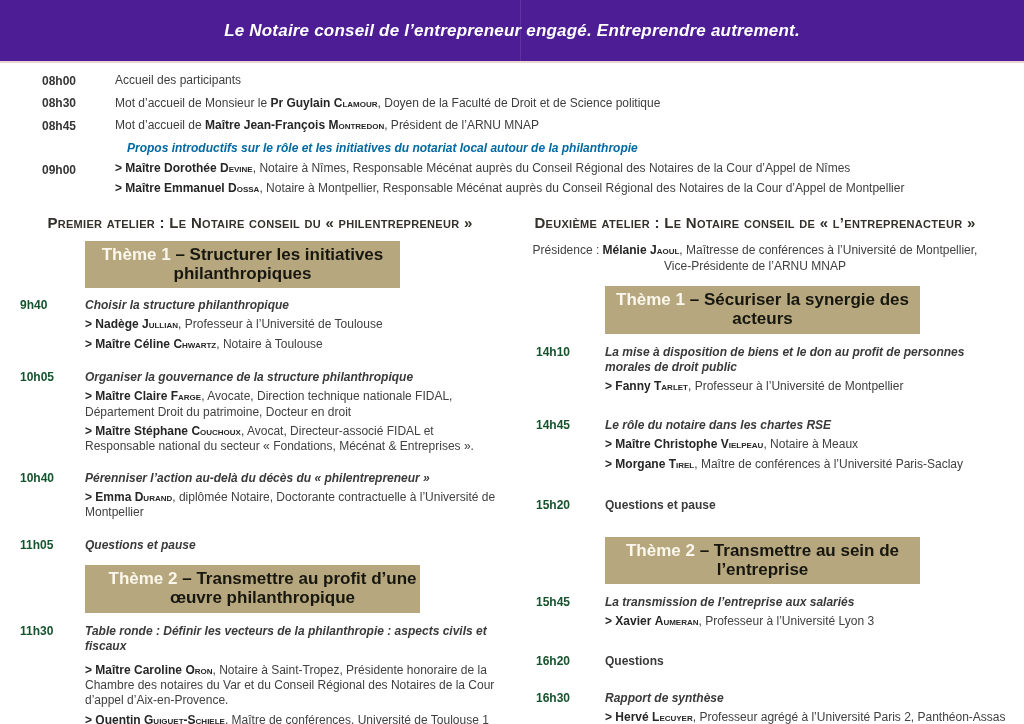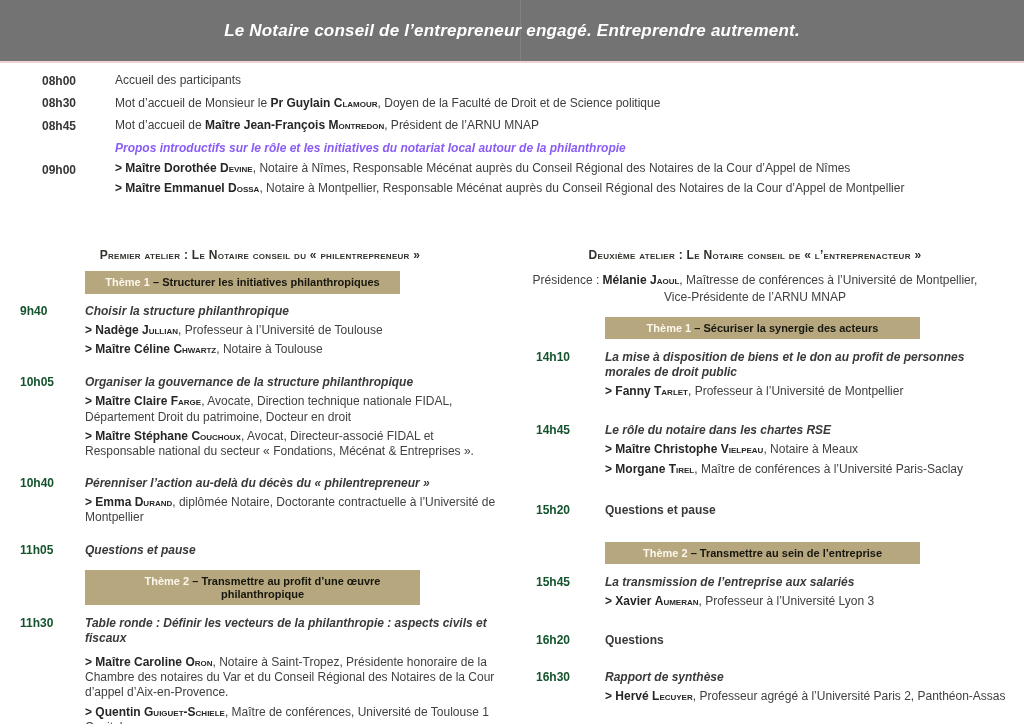--- a/index.html
+++ b/index.html
@@ -1,45 +1,45 @@
 <!DOCTYPE html>
 <html><head>
 <meta charset="utf-8">
 <style>
   html,body{margin:0;padding:0;background:#ffffff;}
   .page{position:relative;width:1024px;height:724px;background:#ffffff;overflow:hidden;
         font-family:"Liberation Sans","DejaVu Sans",sans-serif;font-size:12px;color:#3d3d3d;}
 
   
-  .banner{position:relative;height:61px;background:#737373;border-bottom:2px solid #eed3d3;}
+  .banner{position:relative;height:61px;background:#4c1d95;border-bottom:2px solid #eed3d3;}
   .banner::after{content:'';position:absolute;left:520px;top:0;bottom:0;width:1px;background:rgba(255,255,255,0.10);}
   .banner-title{line-height:61px;text-align:center;color:#ffffff;font-size:17px;
                 font-weight:bold;font-style:italic;letter-spacing:0.2px;}
 
   
   .top{padding-top:10px;}
   .prow{display:flex;align-items:center;margin-bottom:7px;}
   .ptime{width:115px;padding-left:42px;box-sizing:border-box;font-weight:bold;color:#363636;flex:0 0 auto;}
   .pbody{flex:1;padding-right:40px;line-height:1.3;}
-  .intro-title{font-weight:bold;font-style:italic;color:#8b5cf6;margin-bottom:5px;}
+  .intro-title{font-weight:bold;font-style:italic;color:#0369a1;margin-bottom:5px;margin-left:12px;}
   .spk{margin-bottom:4px;line-height:1.28;color:#414141;}
   .b{font-weight:bold;color:#262626;}
   .sc{font-variant:small-caps;}
 
   
   .columns{display:flex;margin-top:14px;}
   .col-left{width:520px;flex:0 0 auto;}
   .col-right{width:504px;flex:0 0 auto;}
-  .atelier{text-align:center;font-weight:bold;font-variant:small-caps;font-size:12px;
-           color:#34312c;letter-spacing:0.3px;line-height:1.2;margin-top:34px;}
+  .atelier{text-align:center;font-weight:bold;font-variant:small-caps;font-size:15px;
+           color:#34312c;letter-spacing:0.3px;line-height:1.2;}
   .col-right .atelier{padding-right:34px;}
   .presid{text-align:center;margin:10px 34px 12px 0;line-height:1.35;color:#414141;}
 
   .theme-bar{width:315px;margin-left:85px;background:#b6a77e;text-align:center;
-             padding:5px 0 5px 0;font-size:11px;font-weight:bold;line-height:1.1;}
+             padding:5px 0 5px 0;font-size:17px;font-weight:bold;line-height:1.1;}
   .theme-label{color:#fbf7ec;}
   .theme-rest{color:#17170f;}
   .tb-top{margin-top:9px;margin-bottom:10px;}
   .tb-mid{margin-top:4px;margin-bottom:11px;padding-left:20px;}
 
   .item{display:flex;align-items:flex-start;}
   .itime{width:85px;padding-left:20px;box-sizing:border-box;font-weight:bold;color:#14532d;flex:0 0 auto;}
   .col-right .itime{padding-left:16px;}
   .ibody{flex:1;padding-right:20px;line-height:1.28;}
   .col-right .ibody{padding-right:14px;}

